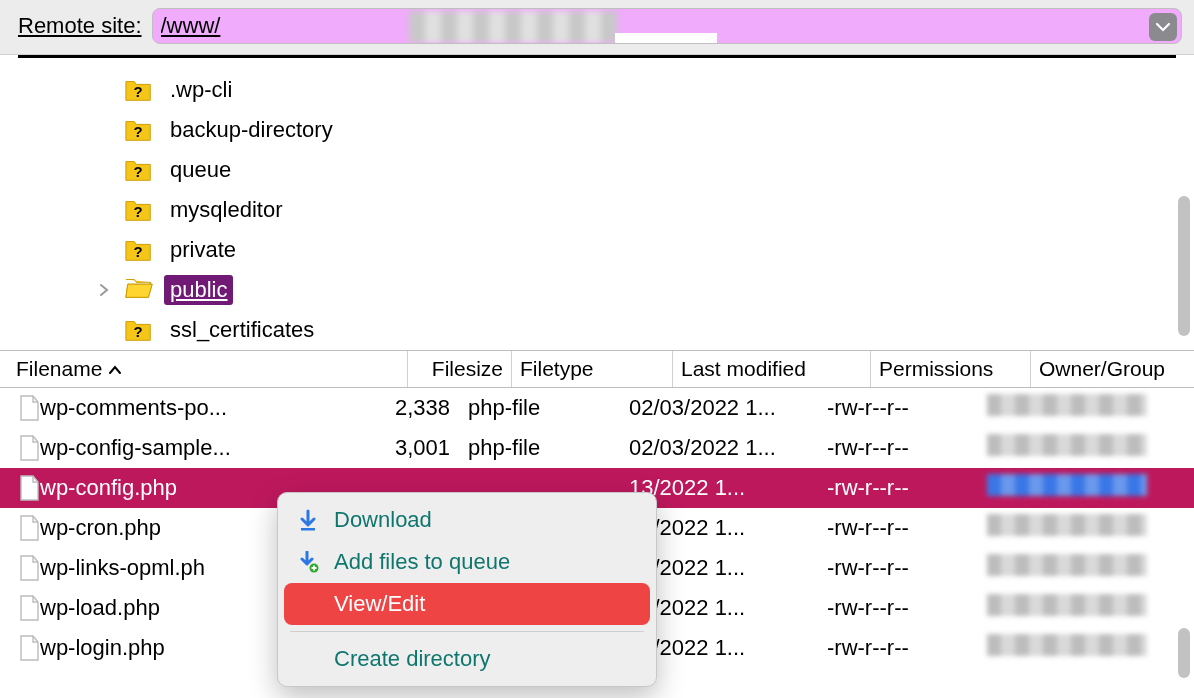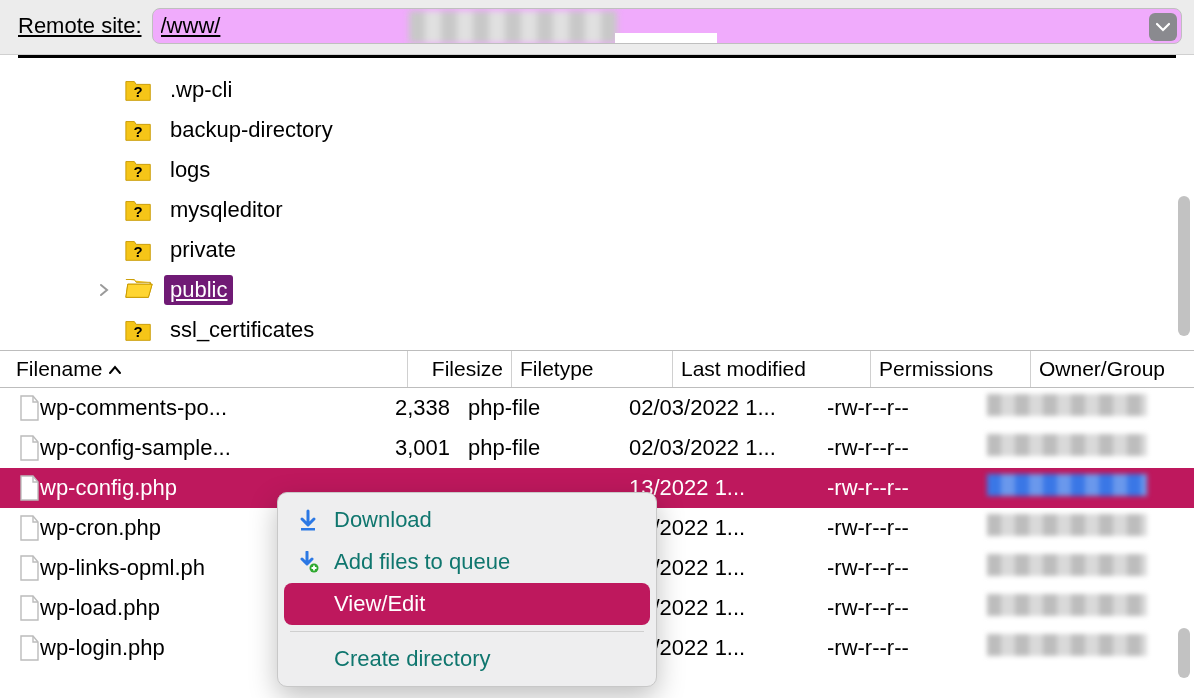--- a/index.html
+++ b/index.html
@@ -209,21 +209,21 @@
   .ctx-item {
     display: flex;
     align-items: center;
     gap: 14px;
     height: 42px;
     padding: 0 18px;
     font-size: 22px;
     color: #0f766e;
   }
   .ctx-item.hover {
-    background: #be185d;
+    background: #ef4444;
     border-radius: 8px;
     margin: 0 6px;
     padding: 0 12px;
     color: #fff;
   }
   .ctx-item .ico { width: 24px; display: flex; justify-content: center; }
   .ctx-sep { height: 1px; background: #cfcfcf; margin: 6px 12px; }
 
 </style>
 </head>
@@ -261,21 +261,21 @@
           </svg>
         </span>
         <span class="tree-label">backup-directory</span>
       </div>
       <div class="tree-row">
         <span class="folder-unk">
           <svg viewBox="0 0 32 26">
             <use href="#folder-q"></use>
           </svg>
         </span>
-        <span class="tree-label">logs</span>
+        <span class="tree-label">queue</span>
       </div>
       <div class="tree-row">
         <span class="folder-unk">
           <svg viewBox="0 0 32 26">
             <use href="#folder-q"></use>
           </svg>
         </span>
         <span class="tree-label">mysqleditor</span>
       </div>
       <div class="tree-row">

